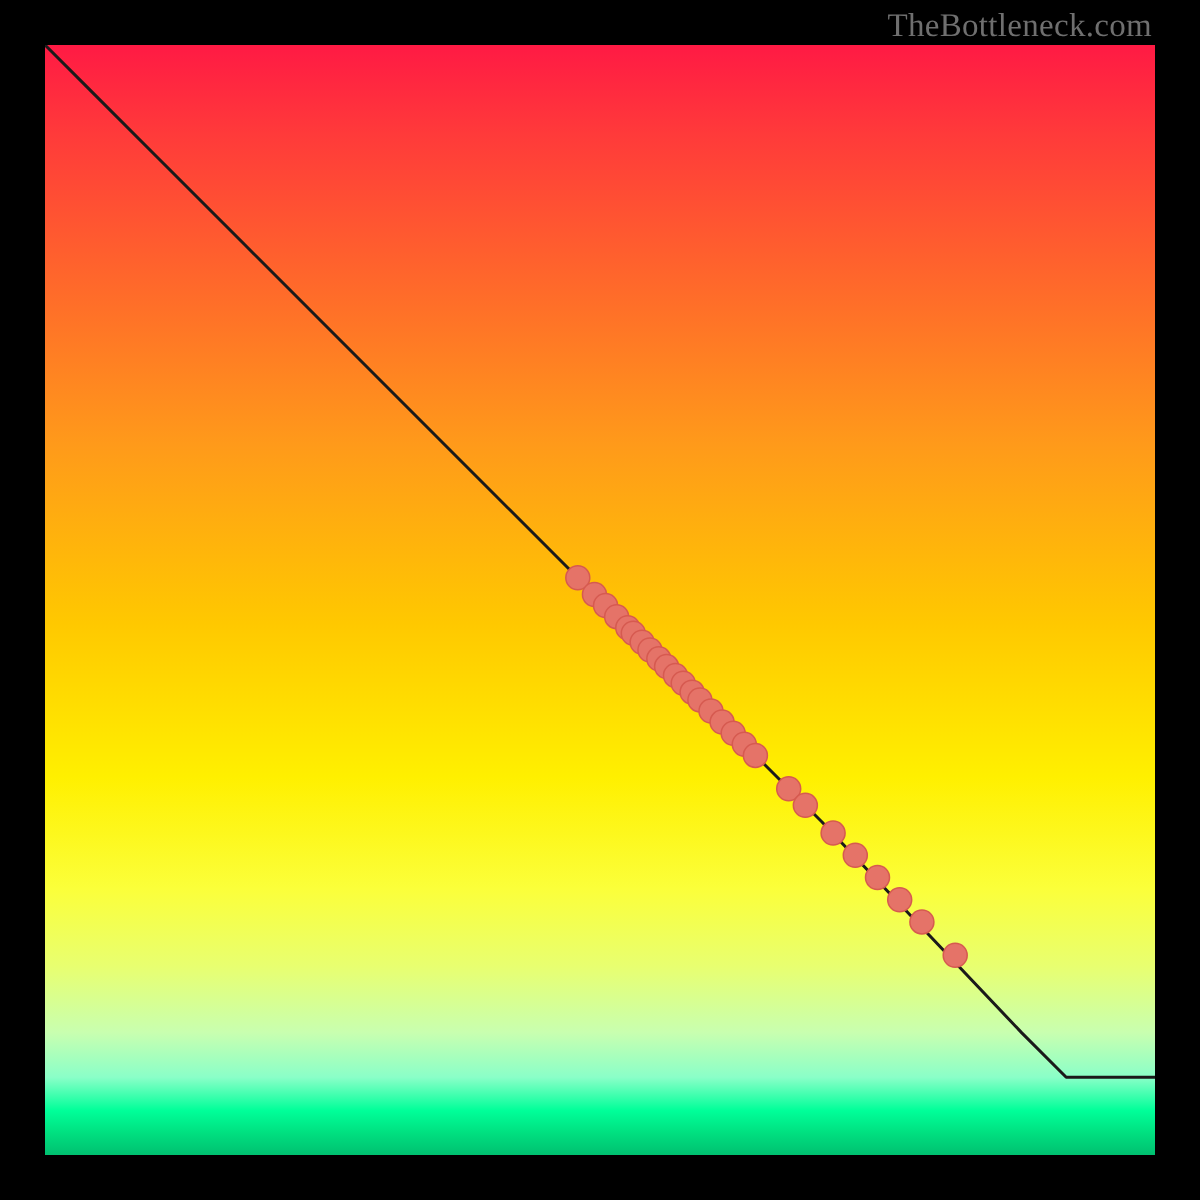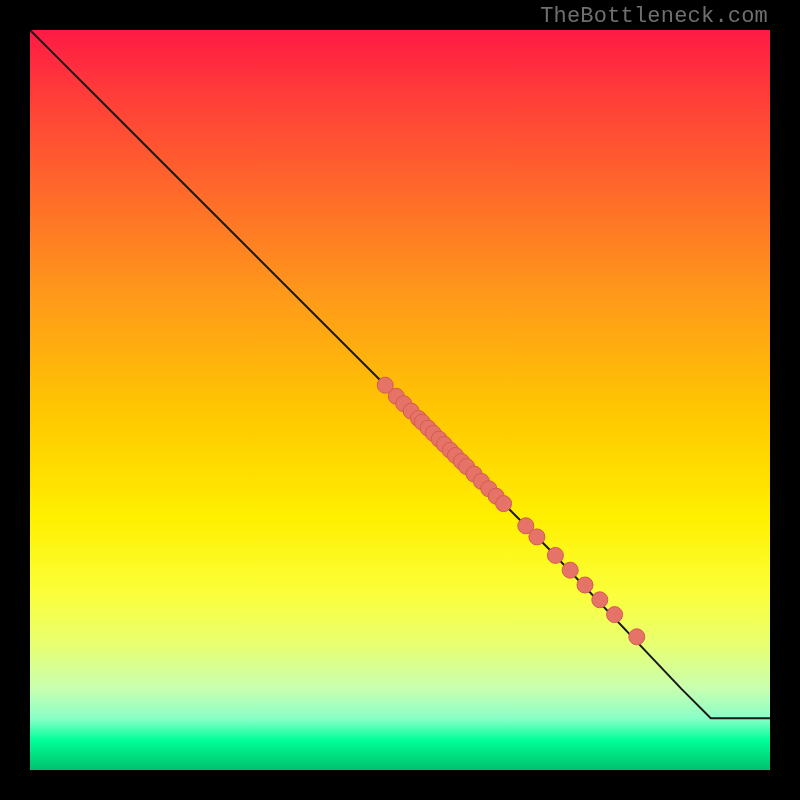--- a/index.html
+++ b/index.html
@@ -31,21 +31,21 @@
       #00e080 98%,
       #00c070 100%
     );
   }
   .svg-layer { position: absolute; inset: 0; }
   .watermark {
     position: absolute;
     top: 4px;
     right: 32px;
     color: #6f6f6f;
-    font-family: Liberation Mono, monospace;
+    font-family: Liberation Serif, serif;
     font-size: 22px;
     letter-spacing: 0.2px;
     user-select: none;
   }
 </style>
 </head>
 <body>
 
 <div class="stage">
   <div class="watermark">TheBottleneck.com</div>

